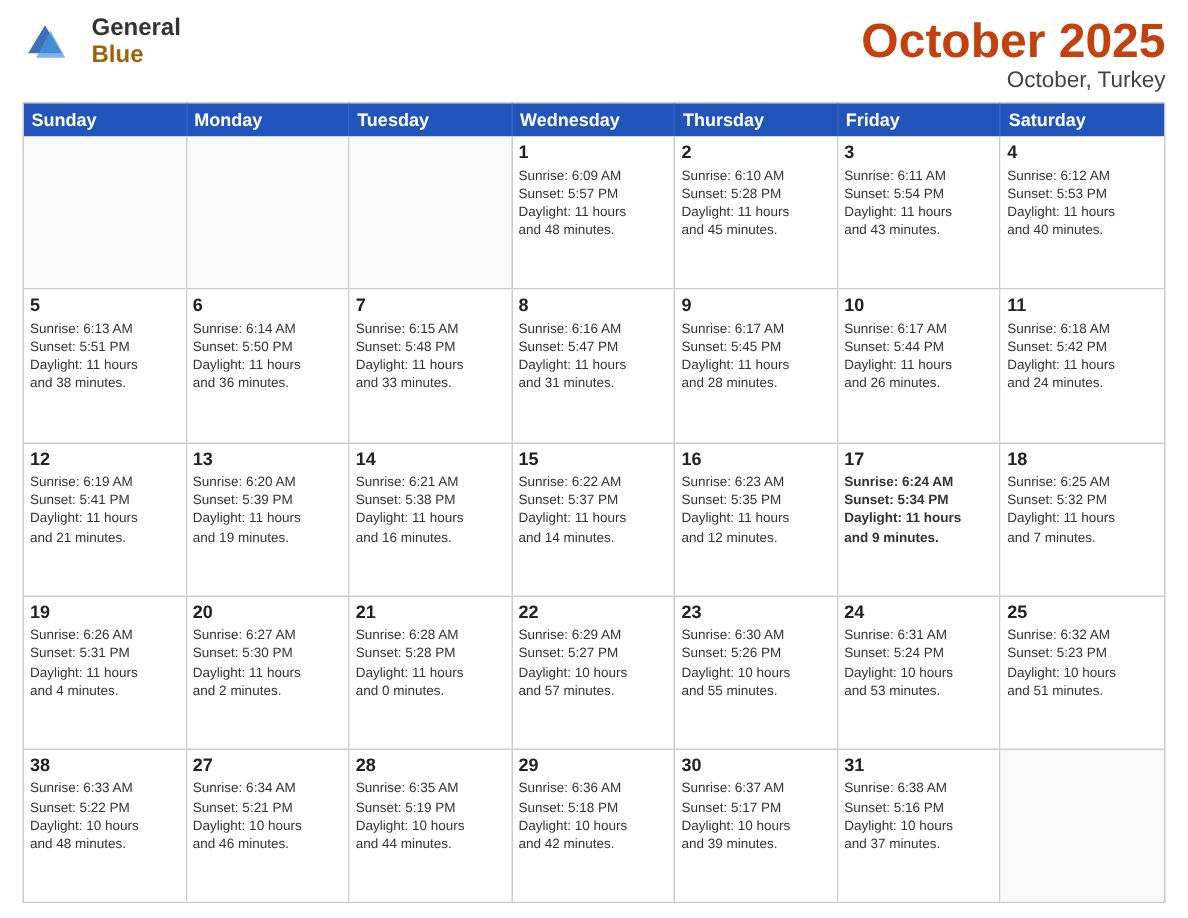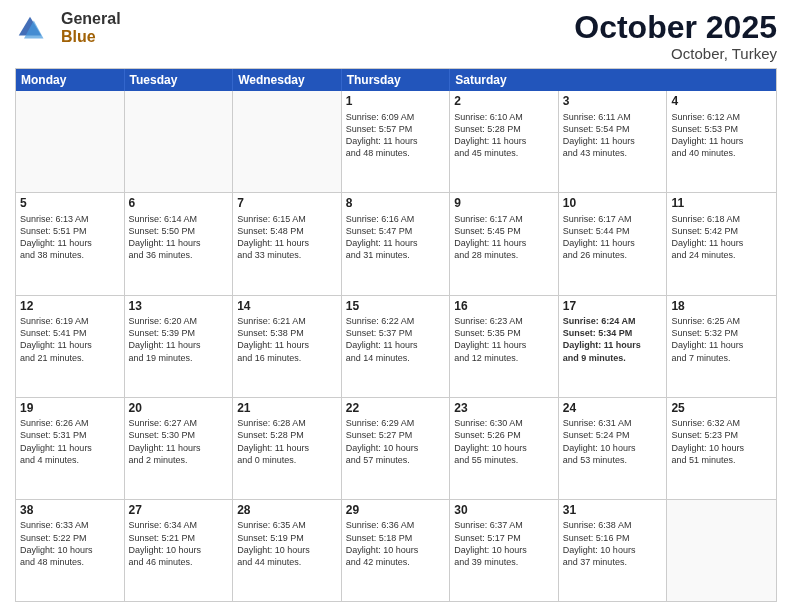--- a/index.html
+++ b/index.html
@@ -46,21 +46,21 @@
     .logo-icon {
       width: 30px;
       height: 30px;
     }
     .title-block {
       text-align: right;
     }
     .month-title {
       font-size: 32px;
       font-weight: bold;
-      color: #0f172a;
+      color: #c2410c;
       line-height: 1.1;
     }
     .location {
       font-size: 15px;
       color: #444;
     }
     .calendar {
       flex: 1;
       display: flex;
       flex-direction: column;
@@ -132,24 +132,26 @@
       </div>
     </div>
     <div class="title-block">
       <div class="month-title">October 2025</div>
       <div class="location">October, Turkey</div>
     </div>
   </div>
 
   <div class="calendar">
     <div class="cal-header-row">
+    <div class="cal-header-cell">Sunday</div>
         <div class="cal-header-cell">Monday</div>
         <div class="cal-header-cell">Tuesday</div>
         <div class="cal-header-cell">Wednesday</div>
         <div class="cal-header-cell">Thursday</div>
+        <div class="cal-header-cell">Friday</div>
         <div class="cal-header-cell">Saturday</div>
       </div>
     <div class="cal-body">
     <div class="cal-week">
           <div class="cal-day empty"></div>
           <div class="cal-day empty"></div>
           <div class="cal-day empty"></div>
           <div class="cal-day">
             <span class="day-number">1</span>
             <div class="day-info" style="white-space: pre-line;">Sunrise: 6:09 AM

